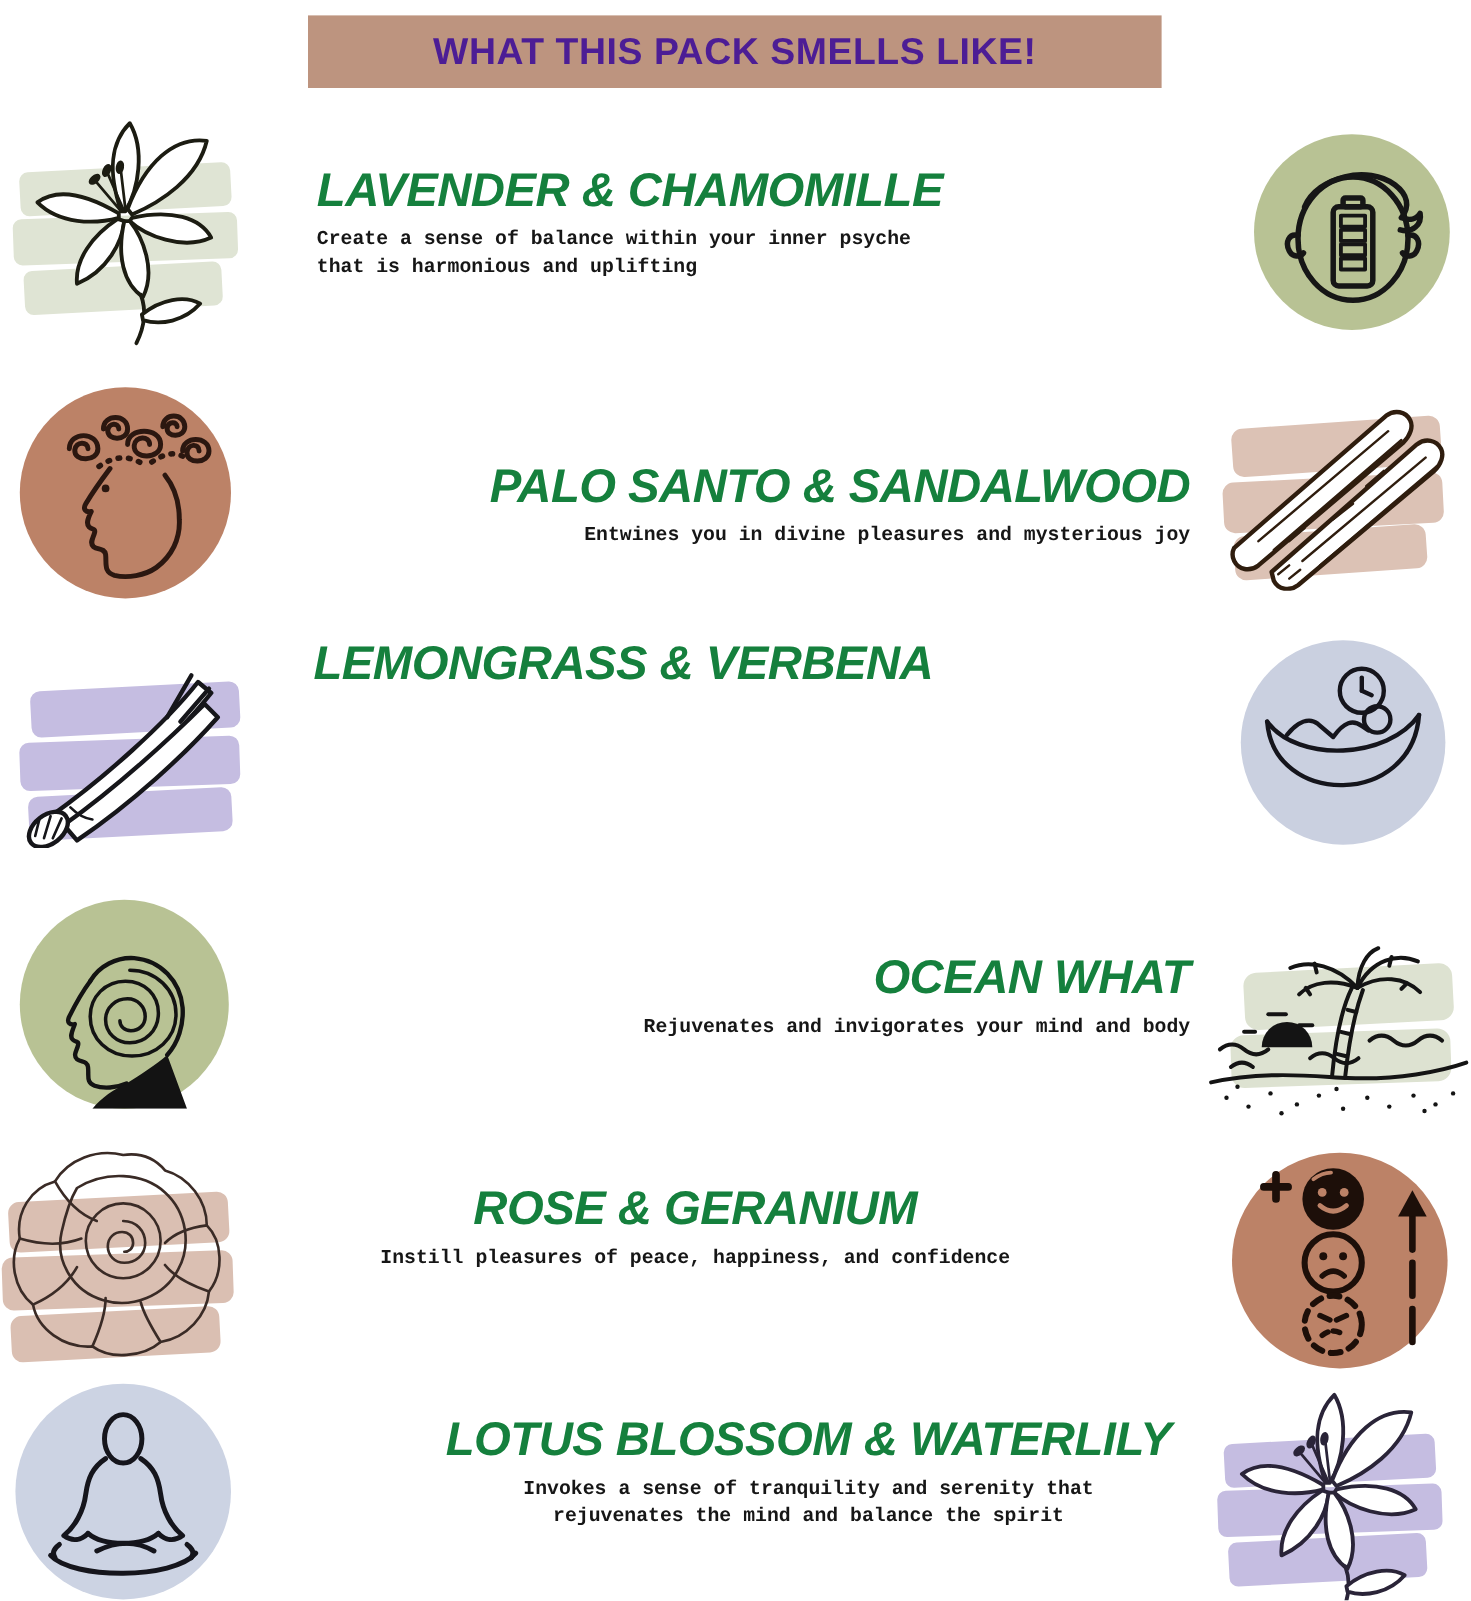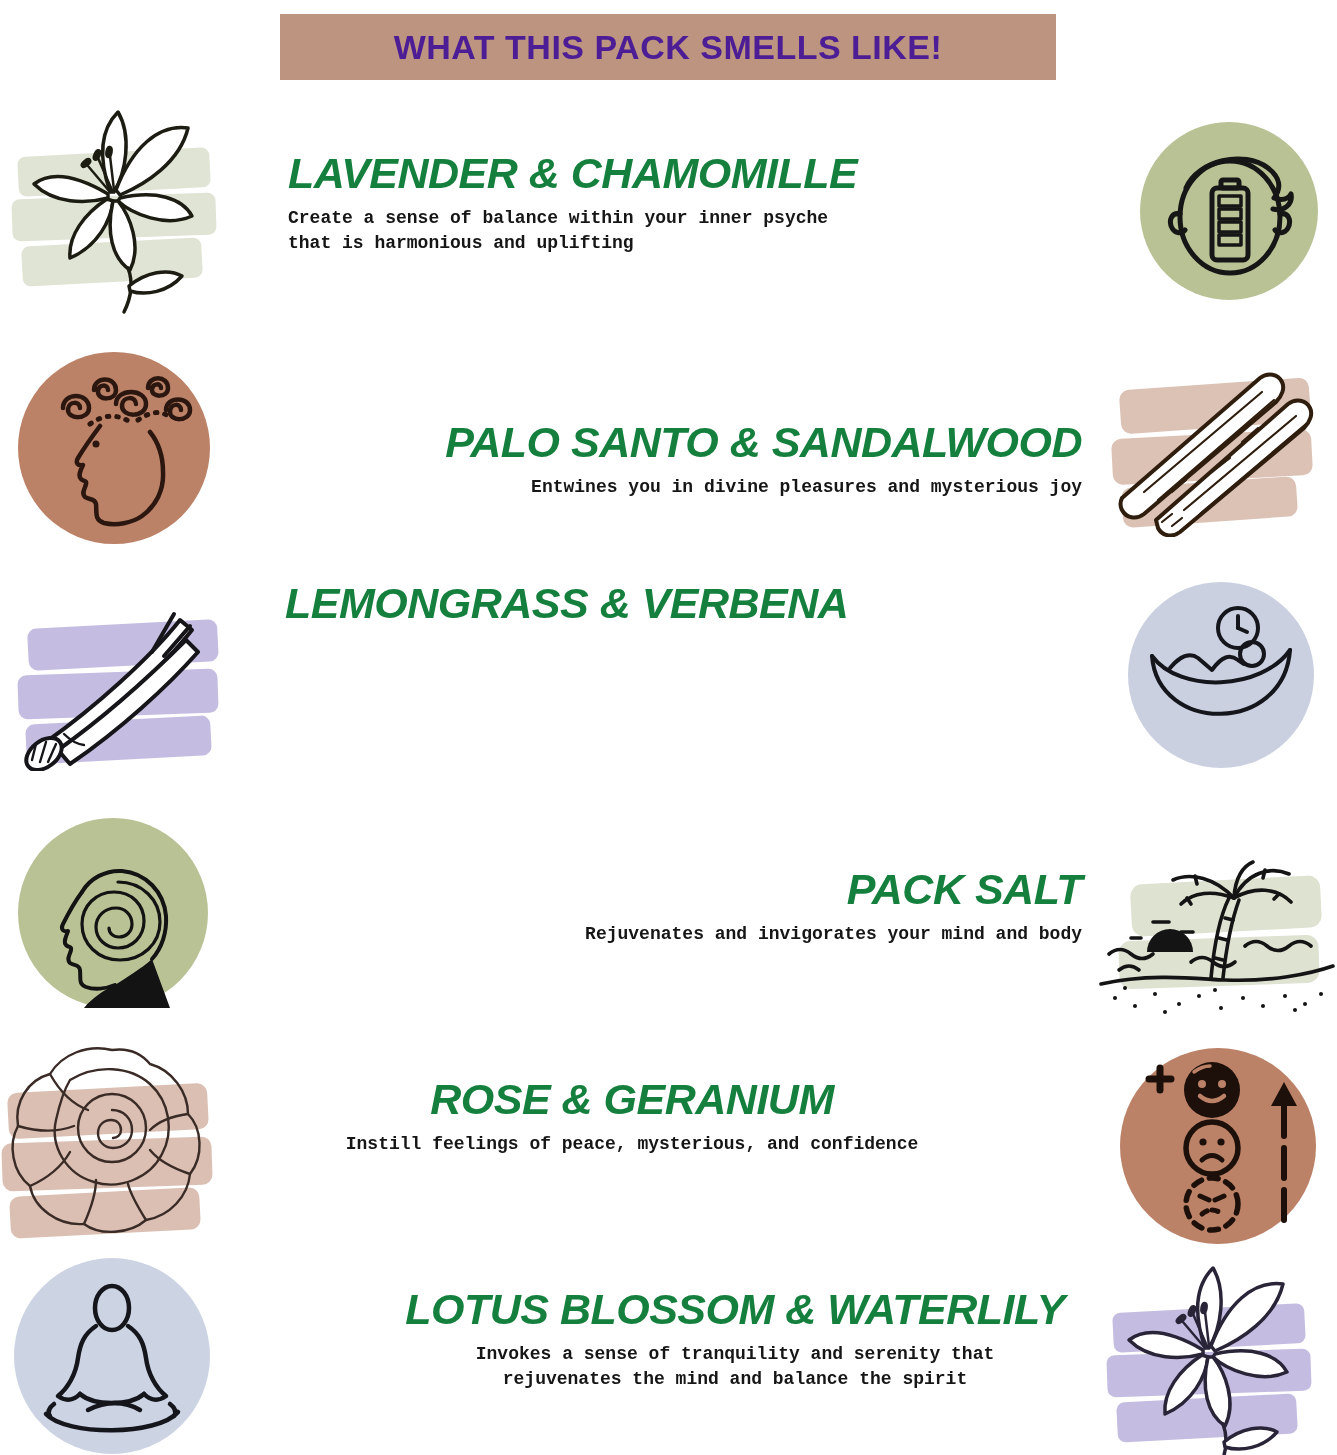--- a/index.html
+++ b/index.html
@@ -201,21 +201,21 @@
       <g stroke="#131313" stroke-width="4" fill="none" stroke-linecap="round" stroke-linejoin="round">
         <path d="M64,74 C58,82 50,96 45,106 C42,112 46,114 50,113 C48,119 45,124 48,127 C51,130 54,128 53,132 C52,137 48,141 52,145 C56,148 61,146 62,152 C63,160 60,166 68,169 C76,172 88,171 97,167"></path>
         <path d="M64,74 C72,60 88,52 104,53 C128,55 146,74 148,98 C149,114 144,130 134,141"></path>
         <path d="M97,167 C108,160 124,150 134,141 L152,190 L66,190 C74,180 86,172 97,167 Z" fill="#131313" stroke="none"></path>
         <path d="M100,64 C124,64 142,82 142,104 C142,126 124,142 102,142 C80,142 64,126 64,106 C64,88 78,74 96,74 C114,74 126,87 126,103 C126,119 114,130 100,130 C88,130 78,121 78,109 C78,98 87,90 98,90 C107,90 114,97 114,106 C114,114 108,119 101,119 C95,119 91,115 91,110" stroke-width="3.2"></path>
       </g>
     </svg>
   </div>
 
   <div class="abs row-text t4">
-    <div class="heading">PACK SALT</div>
+    <div class="heading">OCEAN WHAT</div>
     <div class="desc">Rejuvenates and invigorates your mind and body</div>
   </div>
 
   <div class="abs i4r">
     <svg viewBox="0 0 242 160">
       <g fill="#dde2d1">
         <rect x="36" y="22" width="190" height="52" rx="12" transform="rotate(-3,130,48)"></rect>
         <rect x="24" y="80" width="200" height="48" rx="12" transform="rotate(-2,124,104)"></rect>
       </g>
       <g stroke="#141414" stroke-width="3.6" fill="none" stroke-linecap="round" stroke-linejoin="round">
@@ -281,21 +281,21 @@
         <path d="M84,184 C92,166 96,152 96,140"></path>
         <path d="M146,180 C136,164 130,152 128,144"></path>
         <path d="M190,134 C172,128 158,120 150,110"></path>
         <path d="M188,74 C172,76 158,82 150,90"></path>
       </g>
     </svg>
   </div>
 
   <div class="abs row-text t5">
     <div class="heading">ROSE &amp; GERANIUM</div>
-    <div class="desc">Instill feelings of peace, mysterious, and confidence</div>
+    <div class="desc">Instill pleasures of peace, happiness, and confidence</div>
   </div>
 
   <div class="abs i5r circle bg-terracotta">
     <svg viewBox="0 0 196 196">
       <g stroke="#1d0f09" stroke-linecap="round" stroke-linejoin="round" fill="none">
         <path d="M40,20 v22 M29,31 h22" stroke-width="7"></path>
         <circle cx="92" cy="42" r="28" fill="#1d0f09" stroke="none"></circle>
         <circle cx="82" cy="36" r="4" fill="#bc8267" stroke="none"></circle>
         <circle cx="102" cy="36" r="4" fill="#bc8267" stroke="none"></circle>
         <path d="M80,48 q12,10 24,0" stroke="#bc8267" stroke-width="4.5"></path>

